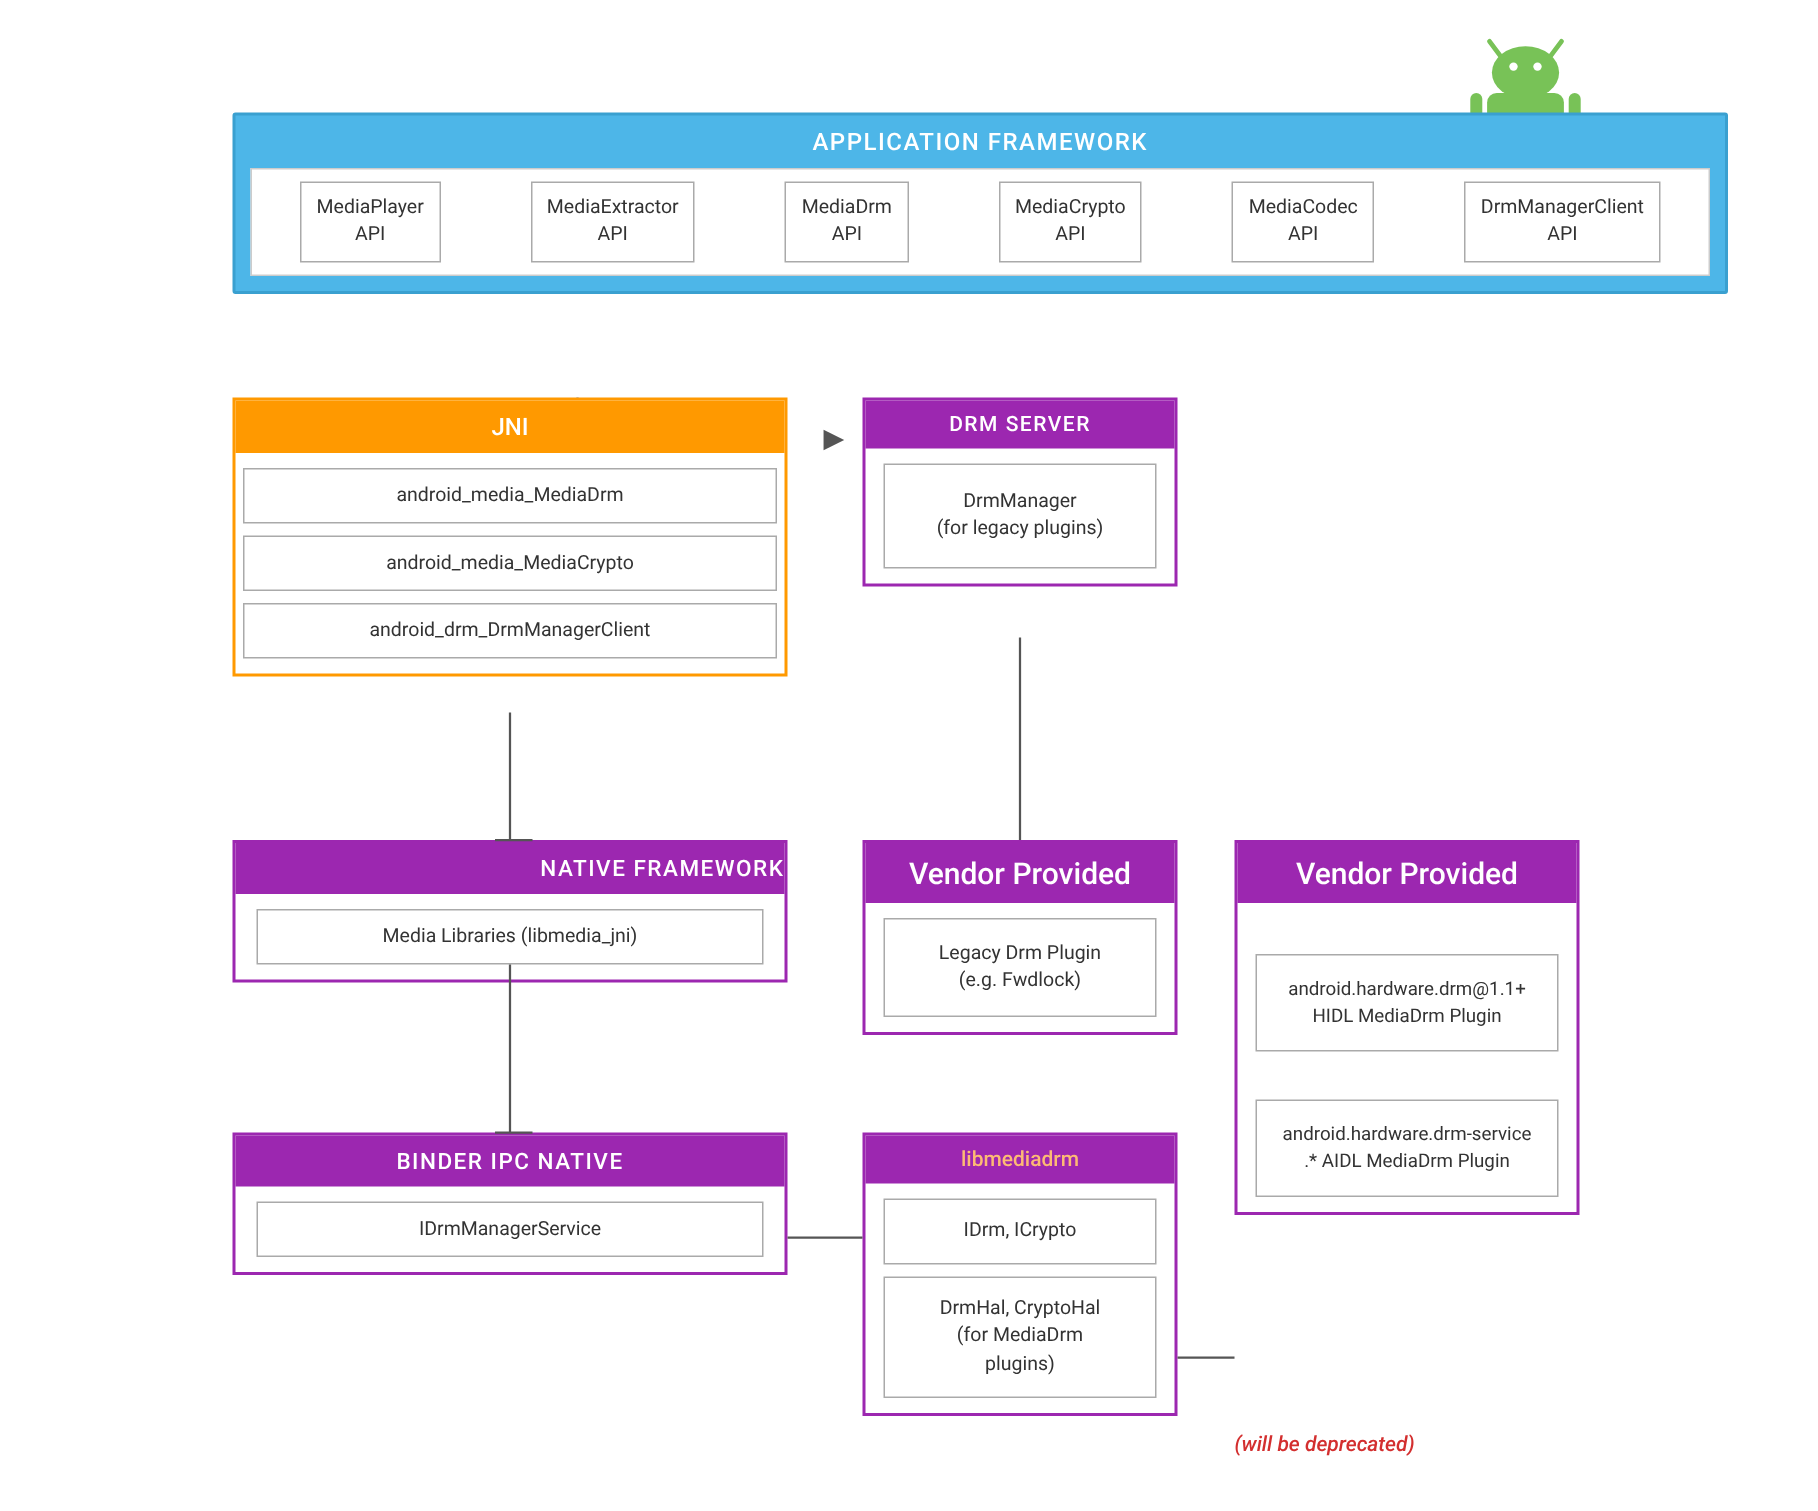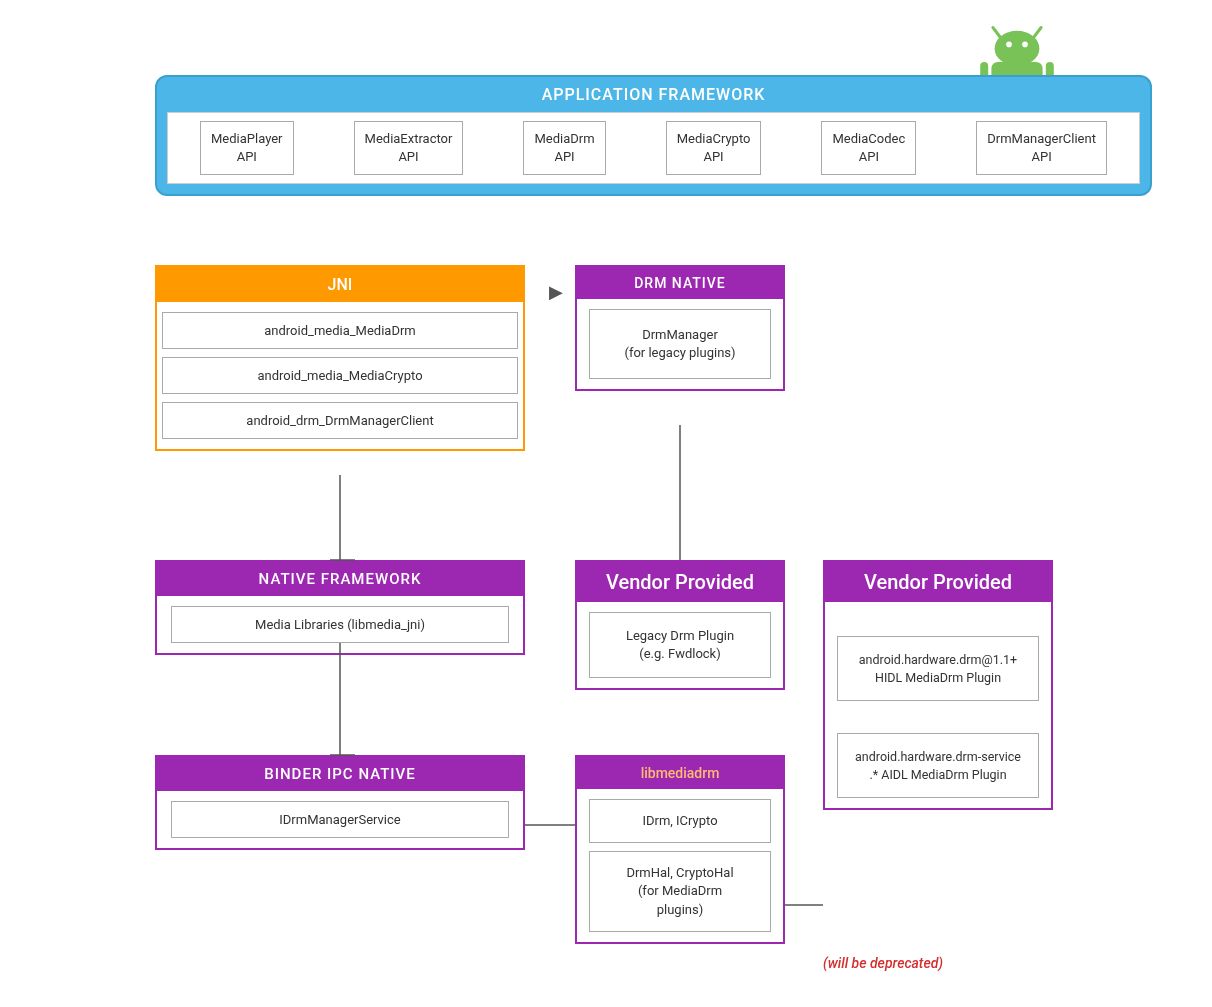--- a/index.html
+++ b/index.html
@@ -22,21 +22,21 @@
     }
 
     
     .app-framework-section {
       position: absolute;
       top: 75px;
       left: 155px;
       right: 60px;
       background: #4db6e8;
       border: 2px solid #3aa0d0;
-      border-radius: 12px;
+      border-radius: 2px;
     }
     .app-framework-title {
       color: white;
       text-align: center;
       font-size: 16px;
       font-weight: 500;
       letter-spacing: 1px;
       padding: 8px 0;
     }
     .app-framework-apis {
@@ -103,21 +103,21 @@
       position: absolute;
       top: 295px;
       left: 0;
       width: 370px;
       border: 2px solid #9c27b0;
       background: white;
     }
     .native-header {
       background: #9c27b0;
       color: white;
-      text-align: center;
+      text-align: right;
       font-size: 15px;
       font-weight: 500;
       letter-spacing: 1px;
       padding: 8px 0;
     }
     .native-items {
       padding: 10px 14px;
     }
     .native-item {
       border: 1px solid #aaa;
@@ -350,21 +350,21 @@
   <div class="binder-block">
     <div class="binder-header">BINDER IPC NATIVE</div>
     <div class="binder-items">
       <div class="binder-item">IDrmManagerService</div>
     </div>
   </div>
 
   <div class="drm-server-block">
 
     <div style="position:absolute; left:-28px; top:14px; color:#555; font-size:18px;">▶</div>
-    <div class="drm-server-header">DRM NATIVE</div>
+    <div class="drm-server-header">DRM SERVER</div>
     <div class="drm-server-items">
       <div class="drm-server-item">DrmManager<br>(for legacy plugins)</div>
     </div>
   </div>
 
   <div class="vendor-left-block">
     <div class="vendor-header">Vendor Provided</div>
     <div class="vendor-items">
       <div class="vendor-item">Legacy Drm Plugin<br>(e.g. Fwdlock)</div>
     </div>

